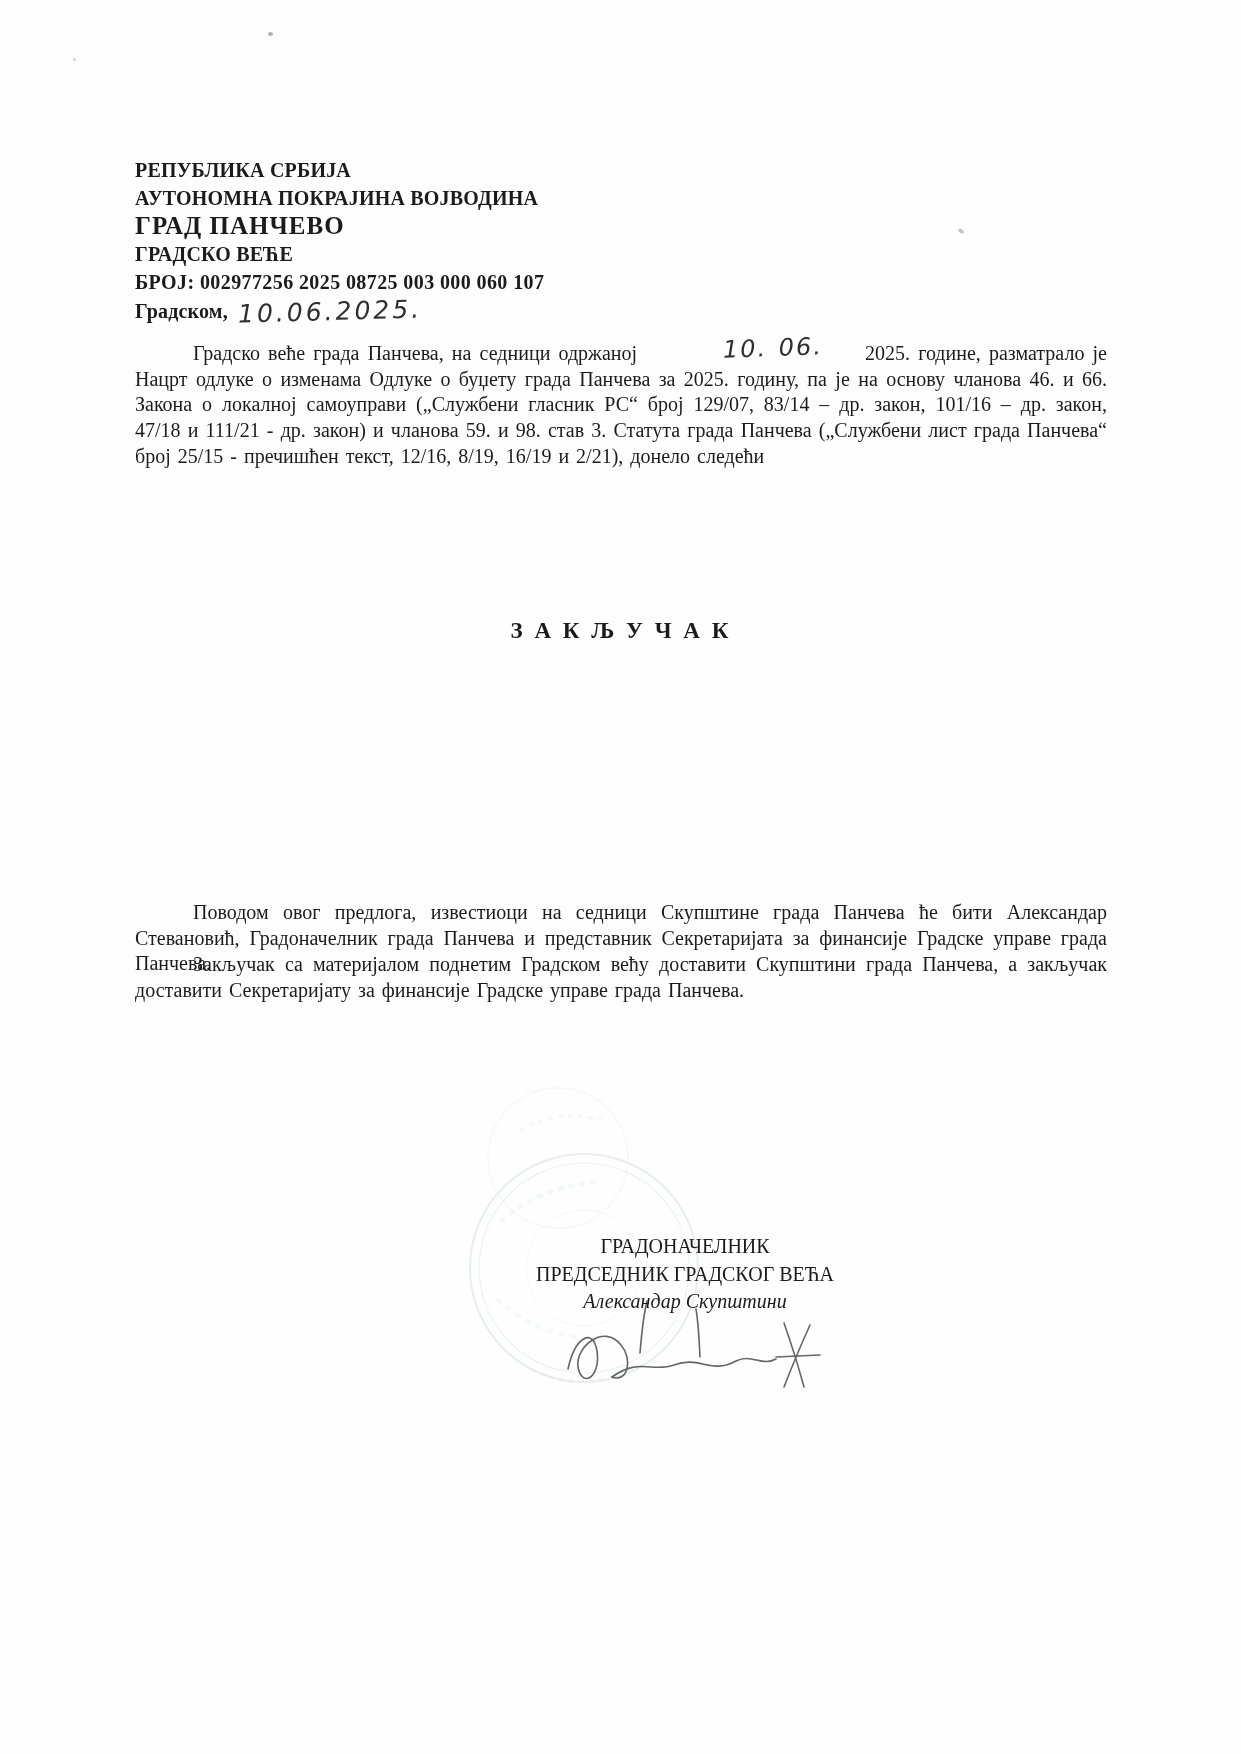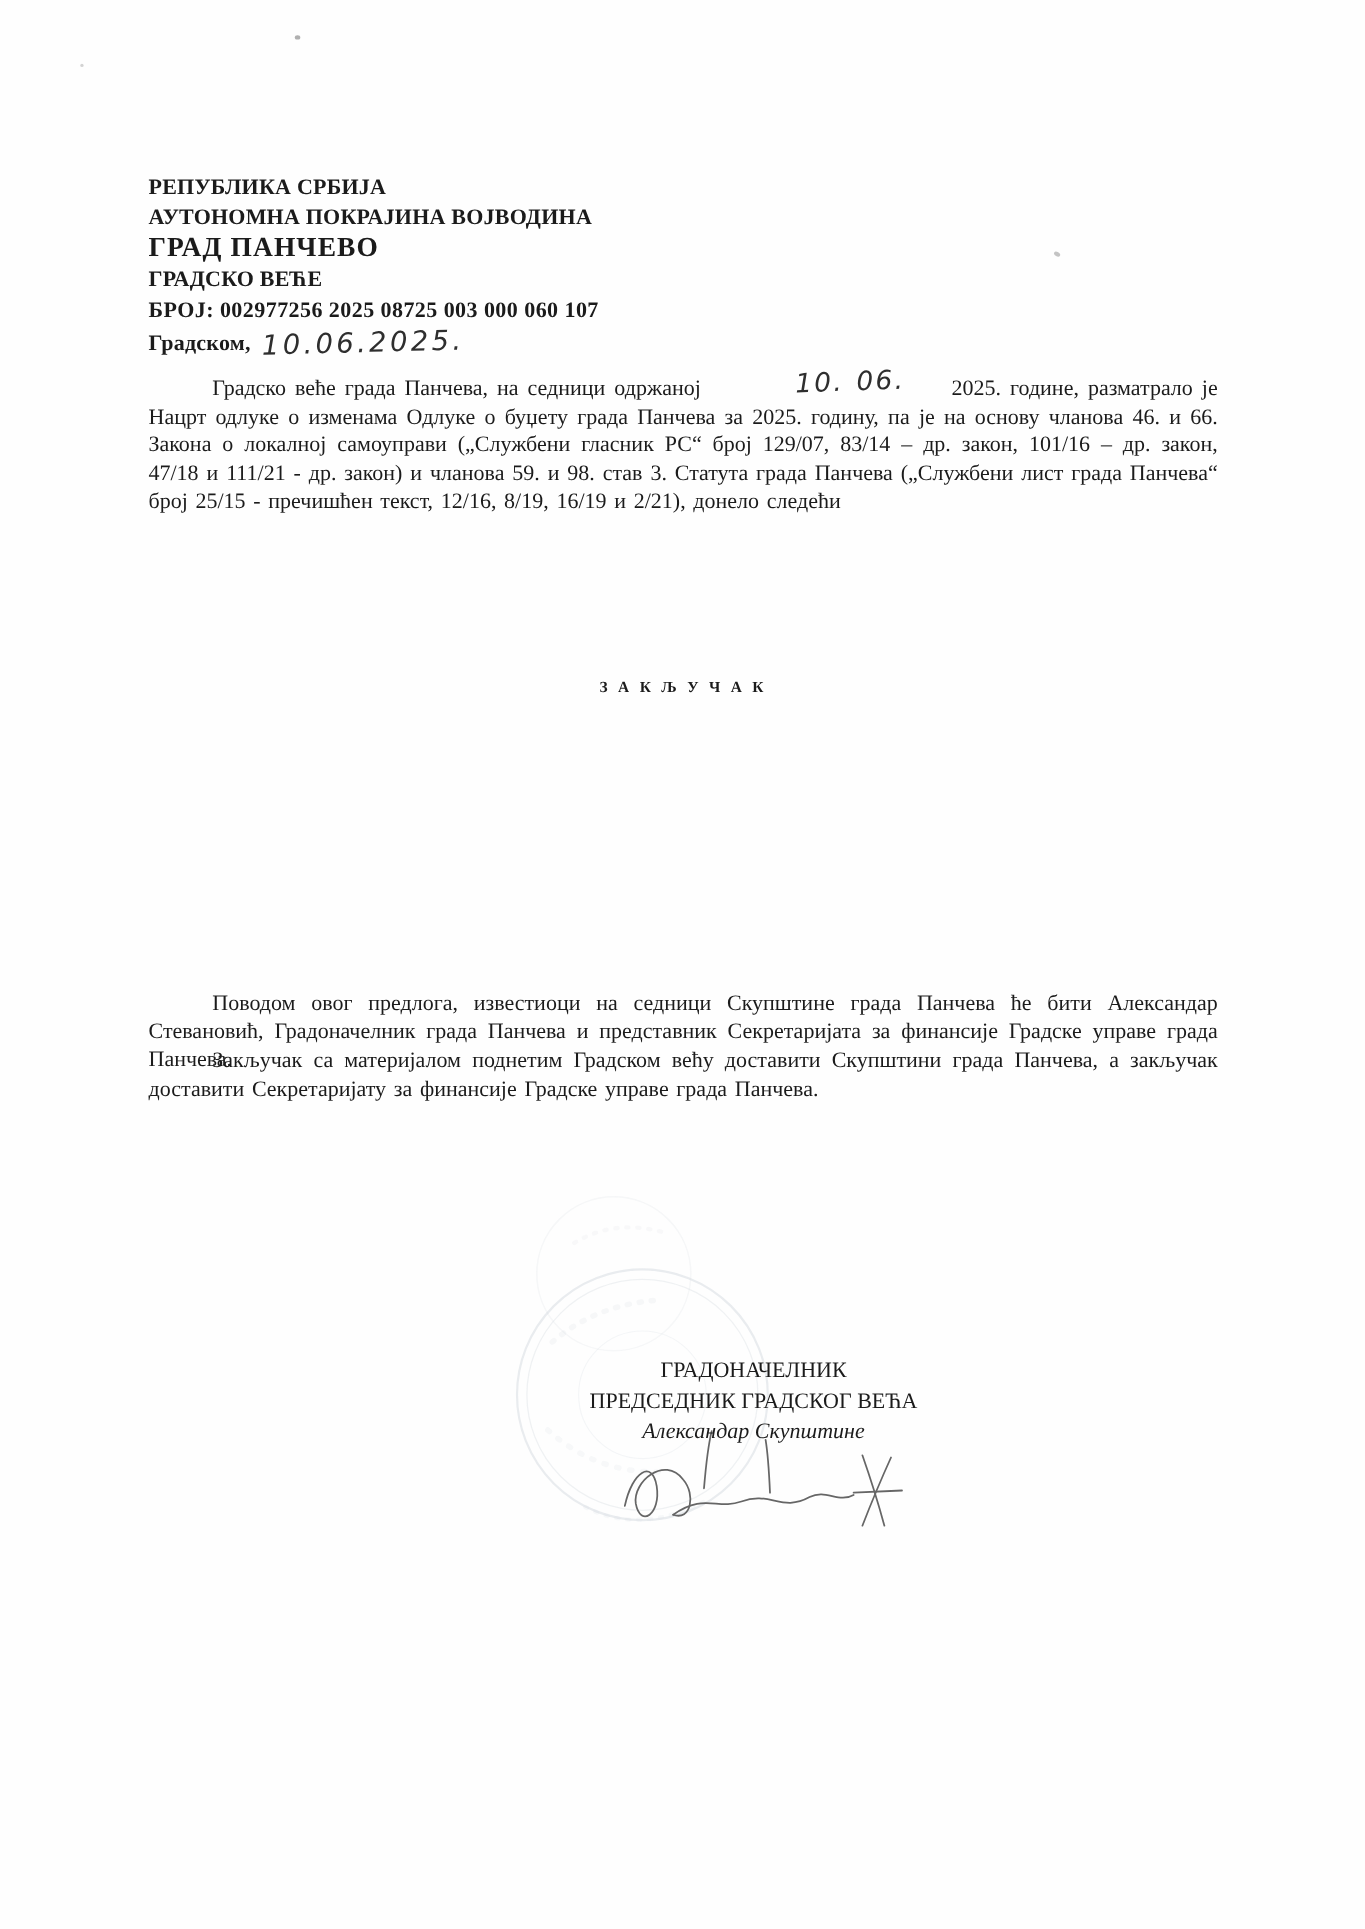--- a/index.html
+++ b/index.html
@@ -48,21 +48,21 @@
     text-align:justify; word-spacing:2px;
   }
   .indent { text-indent:58px; }
   .p1 { top:341px; }
   .p2 { top:742px; }
   .p3 { top:900px; }
   .p4 { top:952px; }
 
   .doc-title {
     position:absolute; left:135px; top:618px; width:972px;
-    text-align:center; font-weight:bold; font-size:14px;
+    text-align:center; font-weight:bold; font-size:23px;
     letter-spacing:3px;
   }
 
   
   .sig-block {
     position:absolute; left:495px; top:1233px; width:380px;
     text-align:center; font-weight:normal; font-size:20px;
     line-height:27.5px; z-index:3;
   }
   .sig-name { font-style:italic; font-size:20px; }
@@ -131,16 +131,16 @@
       <path d="M152,62 C151,40 150,26 148,14"></path>
       <path d="M236,28 C243,48 250,70 256,92"></path>
       <path d="M262,30 C252,52 243,74 236,92"></path>
       <path d="M228,62 L272,60"></path>
     </g>
   </svg>
 
   <div class="sig-block">
     <div>ГРАДОНАЧЕЛНИК</div>
     <div>ПРЕДСЕДНИК  ГРАДСКОГ ВЕЋА</div>
-    <div class="sig-name">Александар Скупштине</div>
+    <div class="sig-name">Александар Скупштини</div>
   </div>
 
 </div>
 
 </body></html>

